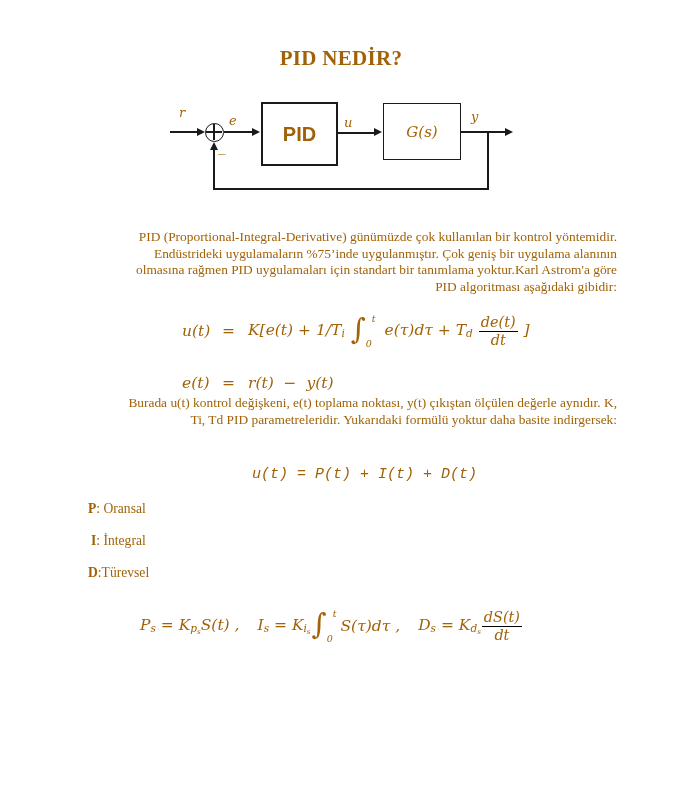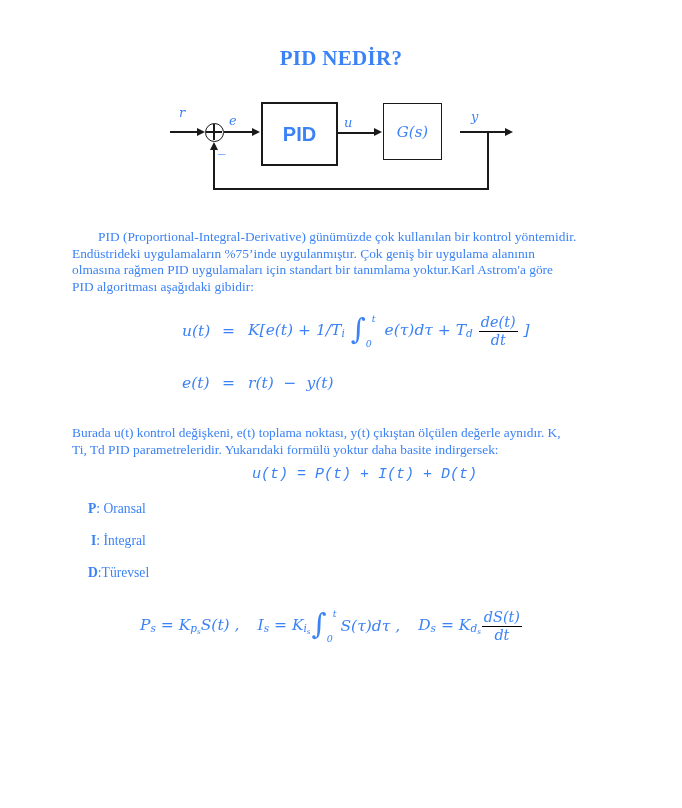--- a/index.html
+++ b/index.html
@@ -1,19 +1,19 @@
 <!DOCTYPE html>
 <html><head>
 <meta charset="utf-8">
 <style>
   * { margin:0; padding:0; box-sizing:border-box; }
   html,body { background:#fff; }
   .page {
     position:relative; width:682px; height:808px; background:#ffffff;
-    font-family:"Liberation Serif", serif; color:#3b82f6; overflow:hidden;
+    font-family:"Liberation Serif", serif; color:#a16207; overflow:hidden;
   }
   
   .title {
     position:absolute; top:46px; left:0; right:0; text-align:center;
     font-size:21px; font-weight:bold; letter-spacing:.3px;
   }
   
   .diagram { position:absolute; top:95px; left:0; width:682px; height:105px; }
   .dline { position:absolute; background:#1a1a1a; }
   .arrow-r { position:absolute; width:0; height:0;
@@ -22,26 +22,26 @@
   .arrow-u { position:absolute; width:0; height:0;
     border-left:4.5px solid transparent; border-right:4.5px solid transparent;
     border-bottom:8px solid #1a1a1a; }
   .sumjunc { position:absolute; left:205px; top:28px; width:19px; height:19px;
     border:1.6px solid #1a1a1a; border-radius:50%; }
   .sumjunc .vb { position:absolute; left:7.2px; top:0; width:1.5px; height:15.8px; background:#1a1a1a; }
   .sumjunc .hb { position:absolute; left:0; top:7.2px; width:15.8px; height:1.5px; background:#1a1a1a; }
   .dbox { position:absolute; background:#fff; display:flex; align-items:center; justify-content:center; }
   .pidbox { left:261px; top:7px; width:77px; height:64px; border:2px solid #1a1a1a;
     font-family:"Liberation Sans", sans-serif; font-weight:bold; font-size:20px; }
-  .gsbox { left:383px; top:8px; width:59px; height:57px; border:1.5px solid #1a1a1a;
+  .gsbox { left:383px; top:8px; width:78px; height:57px; border:1.5px solid #1a1a1a;
     font-family:"DejaVu Serif", serif; font-style:italic; font-size:15px; }
   .slabel { position:absolute; font-family:"DejaVu Serif", serif; font-style:italic; font-size:13px; }
   .minuslabel { position:absolute; font-size:15px; font-family:"DejaVu Serif", serif; }
   
-  .para { position:absolute; font-size:13.4px; line-height:16.5px; width:545px; }
+  .para { position:absolute; font-size:13.4px; line-height:16.5px; width:545px;text-align:right; }
   .para .pline { white-space:nowrap; }
   .para .indent { padding-left:26px; }
   
   .math { font-family:"DejaVu Serif", serif; font-style:italic; font-size:15.5px; }
   .eqrow { position:absolute; display:flex; align-items:center; }
   .eq-lhs { display:inline-block; width:40px; }
   .eq-rel { display:inline-block; width:14px; font-style:normal; margin-right:12px; }
   .sb { font-size:68%; font-style:italic; vertical-align:-18%; }
   .intwrap { display:inline-flex; align-items:center; vertical-align:middle; margin:0 1px; }
   .intsign { font-style:normal; font-size:29px; line-height:.95; position:relative; top:-1px; }
@@ -128,21 +128,21 @@
       <span>]</span>
     </span>
   </div>
 
   <div class="eqrow math" style="top:370px; left:182px; height:22px;align-items:flex-end;">
     <span class="eq-lhs">e(t)</span>
     <span class="eq-rel">=</span>
     <span>r(t)&nbsp;&nbsp;−&nbsp;&nbsp;y(t)</span>
   </div>
 
-  <div class="para" style="top:425px; left:72px;">
+  <div class="para" style="top:395px; left:72px;">
     <div class="pline">Burada u(t) kontrol değişkeni, e(t) toplama noktası, y(t) çıkıştan ölçülen değerle aynıdır. K,</div>
     <div class="pline">Ti, Td PID parametreleridir. Yukarıdaki formülü yoktur daha basite indirgersek:</div>
   </div>
 
   <div class="math" style="position:absolute; top:466px; left:252px; font-size:15px;font-family:Liberation Mono, monospace;">u(t) = P(t) + I(t) + D(t)</div>
 
   <div class="legend-item" style="top:501px; left:88px;text-align:right;">
     <b>P</b><span>: Oransal</span>
   </div>
   <div class="legend-item" style="top:533px; left:91px;">

